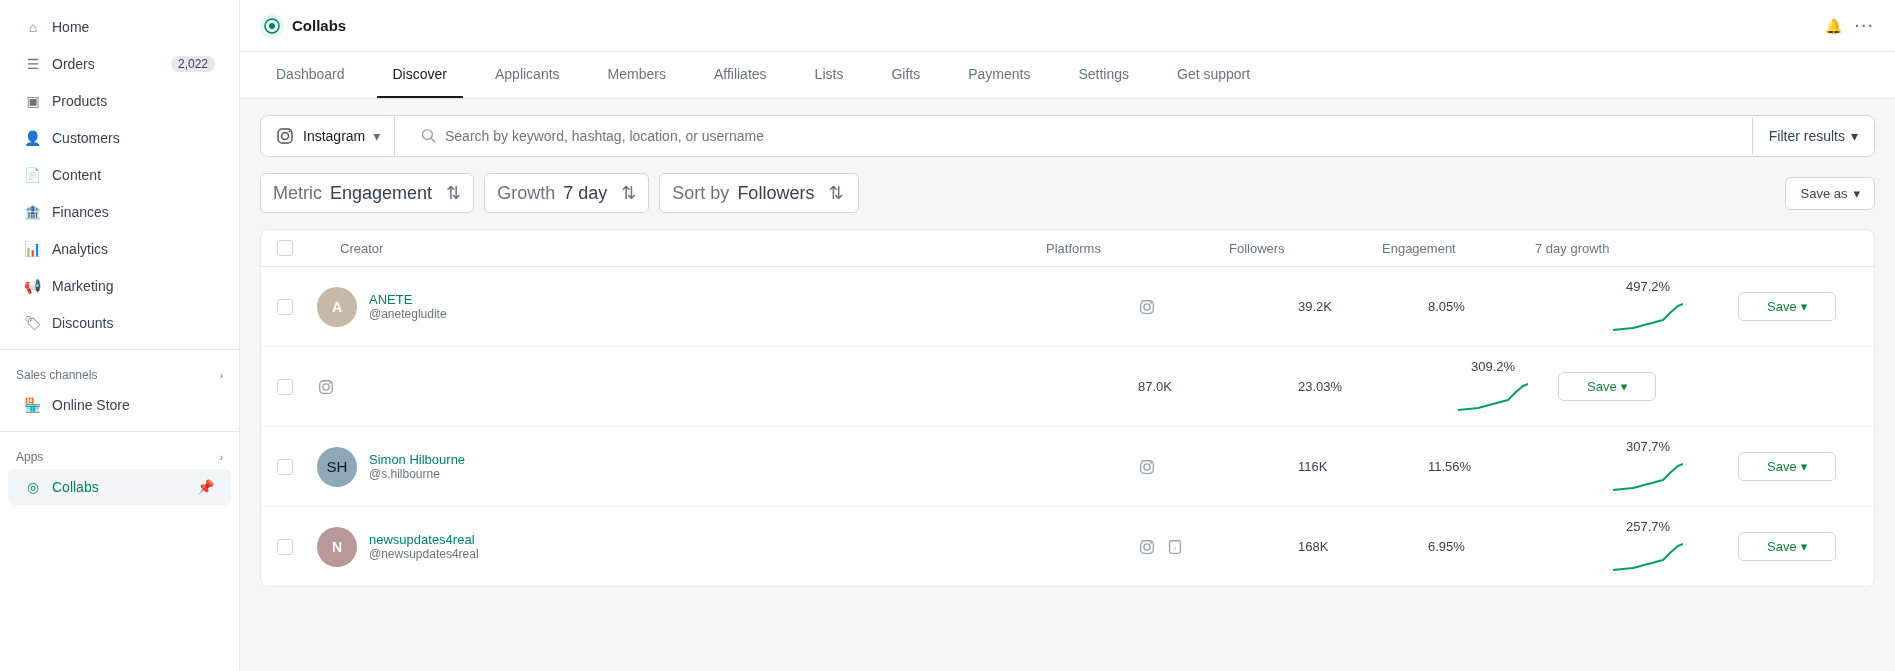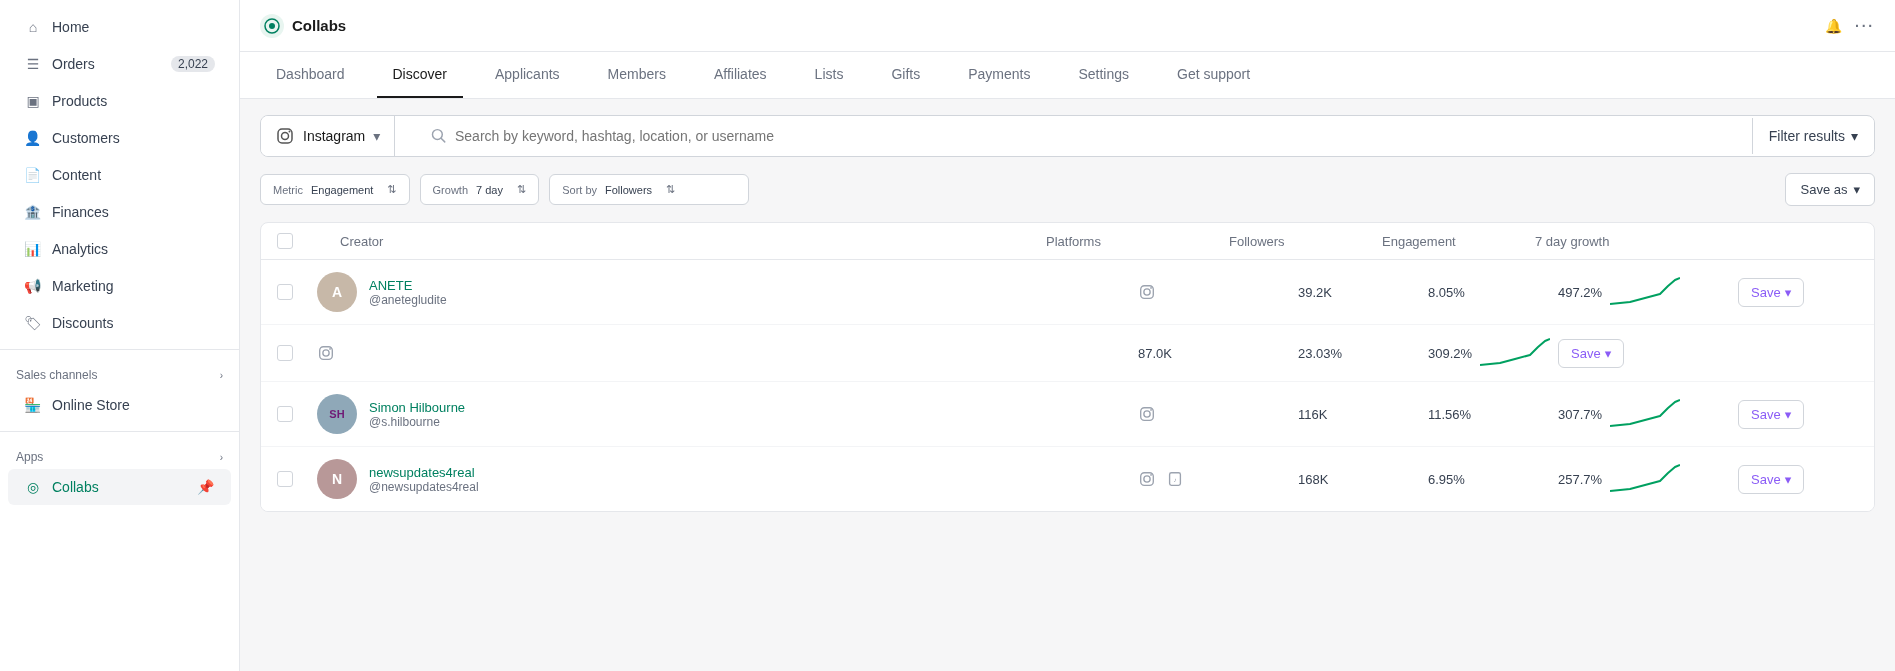--- a/index.html
+++ b/index.html
@@ -29,50 +29,50 @@
 
     
     .tabs { background: #fff; border-bottom: 1px solid #e5e7eb; padding: 0 20px; display: flex; align-items: flex-end; gap: 16px; }
     .tab { padding: 14px 16px; font-size: 14px; color: #6b7280; cursor: pointer; border-bottom: 2px solid transparent; white-space: nowrap; }
     .tab.active { color: #1a1a1a; border-bottom: 2px solid #1a1a1a; font-weight: 500; }
 
     
     .content { flex: 1; overflow-y: auto; padding: 16px 20px; }
 
     
-    .search-row { display: flex; align-items: center; gap: 22px; margin-bottom: 16px; background: #fff; border: 1px solid #d1d5db; border-radius: 8px; padding: 0; overflow: hidden; }
+    .search-row { display: flex; align-items: center; gap: 12px; margin-bottom: 16px; background: #fff; border: 1px solid #d1d5db; border-radius: 8px; padding: 0; overflow: hidden; }
     .platform-selector { display: flex; align-items: center; gap: 8px; padding: 10px 14px; border-right: 1px solid #d1d5db; cursor: pointer; white-space: nowrap; font-size: 14px; background: #fff; }
     .search-input-wrap { flex: 1; display: flex; align-items: center; gap: 8px; padding: 10px 14px; }
     .search-input-wrap input { border: none; outline: none; width: 100%; font-size: 14px; color: #6b7280; background: transparent; }
     .filter-btn { padding: 10px 16px; border-left: 1px solid #d1d5db; cursor: pointer; font-size: 14px; color: #374151; display: flex; align-items: center; gap: 6px; background: #fff; white-space: nowrap; }
 
     
     .filters-row { display: flex; align-items: center; gap: 10px; margin-bottom: 16px; }
-    .filter-select { display: flex; align-items: center; background: #fff; border: 1px solid #d1d5db; border-radius: 6px; padding: 8px 12px; cursor: pointer; font-size: 11px; gap: 8px; color: #374151; }
+    .filter-select { display: flex; align-items: center; background: #fff; border: 1px solid #d1d5db; border-radius: 6px; padding: 8px 12px; cursor: pointer; font-size: 18px; gap: 8px; color: #374151; }
     .filter-select .label-muted { color: #6b7280; }
     .filter-select .select-arrow { margin-left: 6px; color: #6b7280; }
     .save-as-btn { margin-left: auto; background: #fff; border: 1px solid #d1d5db; border-radius: 6px; padding: 8px 14px; cursor: pointer; font-size: 13px; display: flex; align-items: center; gap: 6px; color: #374151; }
 
     
     .table-wrap { background: #fff; border: 1px solid #e5e7eb; border-radius: 8px; overflow: hidden; }
     .table-header { display: grid; grid-template-columns: 40px 1fr 160px 130px 130px 180px 120px; padding: 10px 16px; border-bottom: 1px solid #e5e7eb; font-size: 13px; color: #6b7280; font-weight: 500; align-items: center; gap: 23px; }
     .table-row { display: grid; grid-template-columns: 40px 1fr 160px 130px 130px 180px 120px; padding: 12px 16px; border-bottom: 1px solid #f3f4f6; align-items: center; background: #fff; }
     .table-row:last-child { border-bottom: none; }
     .creator-info { display: flex; align-items: center; gap: 12px; }
     .avatar { width: 40px; height: 40px; border-radius: 50%; background: #d1d5db; flex-shrink: 0; overflow: hidden; display: flex; align-items: center; justify-content: center; font-size: 16px; }
     .avatar-1 { background: #c7b8a8; }
     .creator-name { color: #008060; font-weight: 500; font-size: 13px; }
     .creator-handle { color: #6b7280; font-size: 12px; }
     .platform-icon { color: #6b7280; font-size: 16px; display: flex; align-items: center; gap: 6px; }
     .col-num { font-size: 13px; color: #374151; }
     .col-pct { font-size: 13px; color: #374151; }
-    .growth-cell { display: flex; align-items: center; gap: 8px; }
+    .growth-cell { display: flex; align-items: center; gap: 8px; flex-direction: column; }
     .growth-pct { font-size: 13px; color: #374151; }
     .mini-chart { width: 70px; height: 32px; }
-    .save-btn { border: 1px solid #d1d5db; border-radius: 6px; padding: 6px 12px; font-size: 13px; cursor: pointer; background: #fff; color: #8b5cf6; display: flex; align-items: center; gap: 4px; white-space: nowrap; }
+    .save-btn { border: 1px solid #d1d5db; border-radius: 6px; padding: 6px 28px; font-size: 13px; cursor: pointer; background: #fff; color: #15803d; display: flex; align-items: center; gap: 4px; white-space: nowrap; }
     .checkbox { width: 16px; height: 16px; border: 1.5px solid #d1d5db; border-radius: 3px; background: #fff; cursor: pointer; }
   </style>
 </head>
 <body>
 
 <aside class="sidebar">
   <div class="sidebar-nav">
 
     <div id="nav-home" class="sidebar-item">
       <span class="icon">⌂</span>
@@ -288,21 +288,21 @@
             <span>▾</span>
           </button>
         </div>
       </div>
 
       <div class="table-row">
         <div>
             <div class="checkbox"></div>
           </div>
         <div class="creator-info">
-          <div class="avatar" style="background:#8fa8b8; font-size:11px; color:#701a75; font-weight:700;">SH</div>
+          <div class="avatar" style="background:#8fa8b8; font-size:15px; color:#0f172a; font-weight:400;">SH</div>
           <div>
             <div class="creator-name">Simon Hilbourne</div>
             <div class="creator-handle">@s.hilbourne</div>
           </div>
         </div>
         <div class="platform-icon">
           <svg width="18" height="18" viewBox="0 0 20 20">
               <rect x="3" y="3" width="14" height="14" rx="4" fill="none" stroke="#9ca3af" stroke-width="1.5"></rect>
               <circle cx="10" cy="10" r="3.5" fill="none" stroke="#9ca3af" stroke-width="1.5"></circle>
               <circle cx="14.5" cy="5.5" r="1" fill="#9ca3af"></circle>

